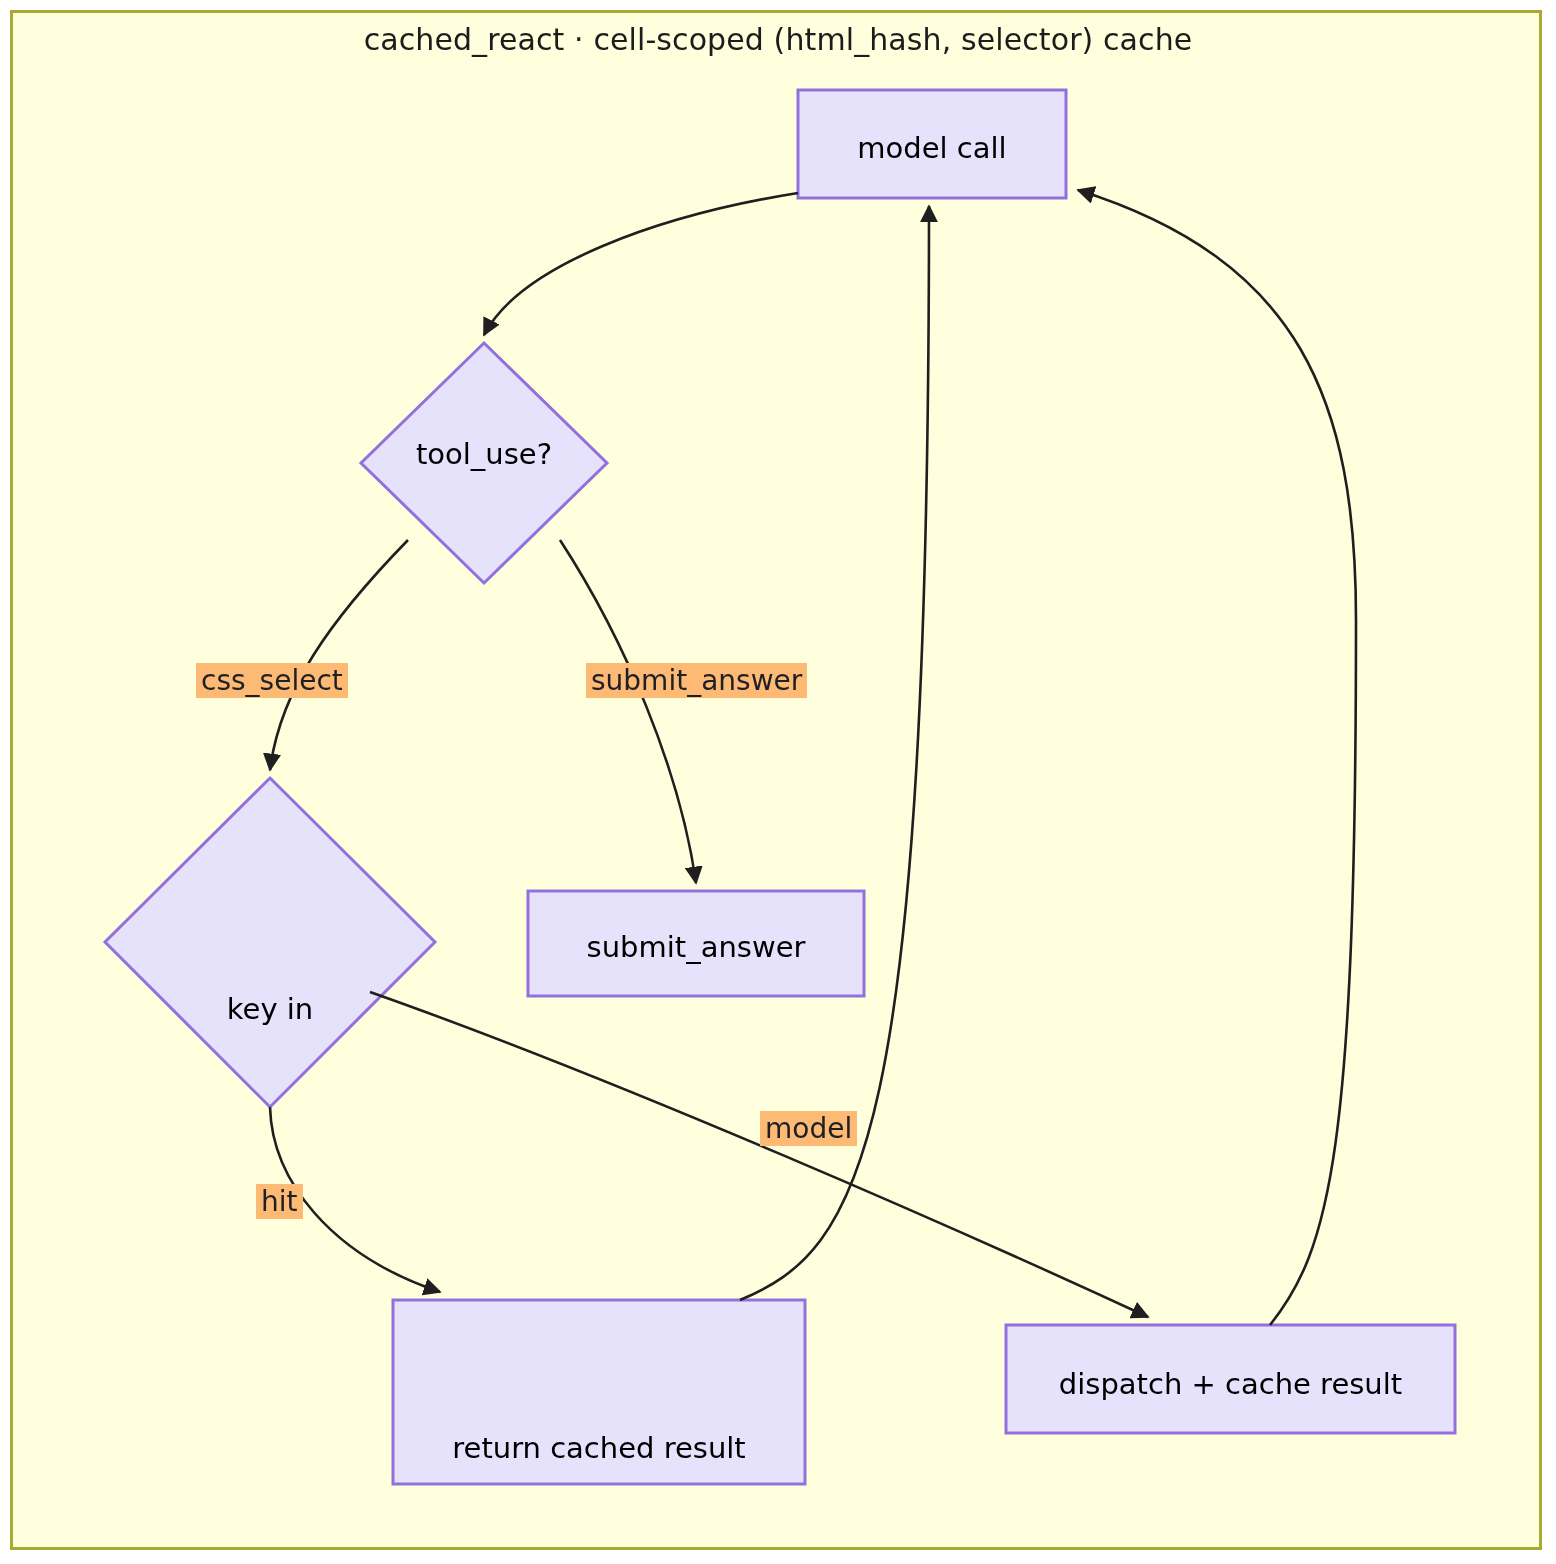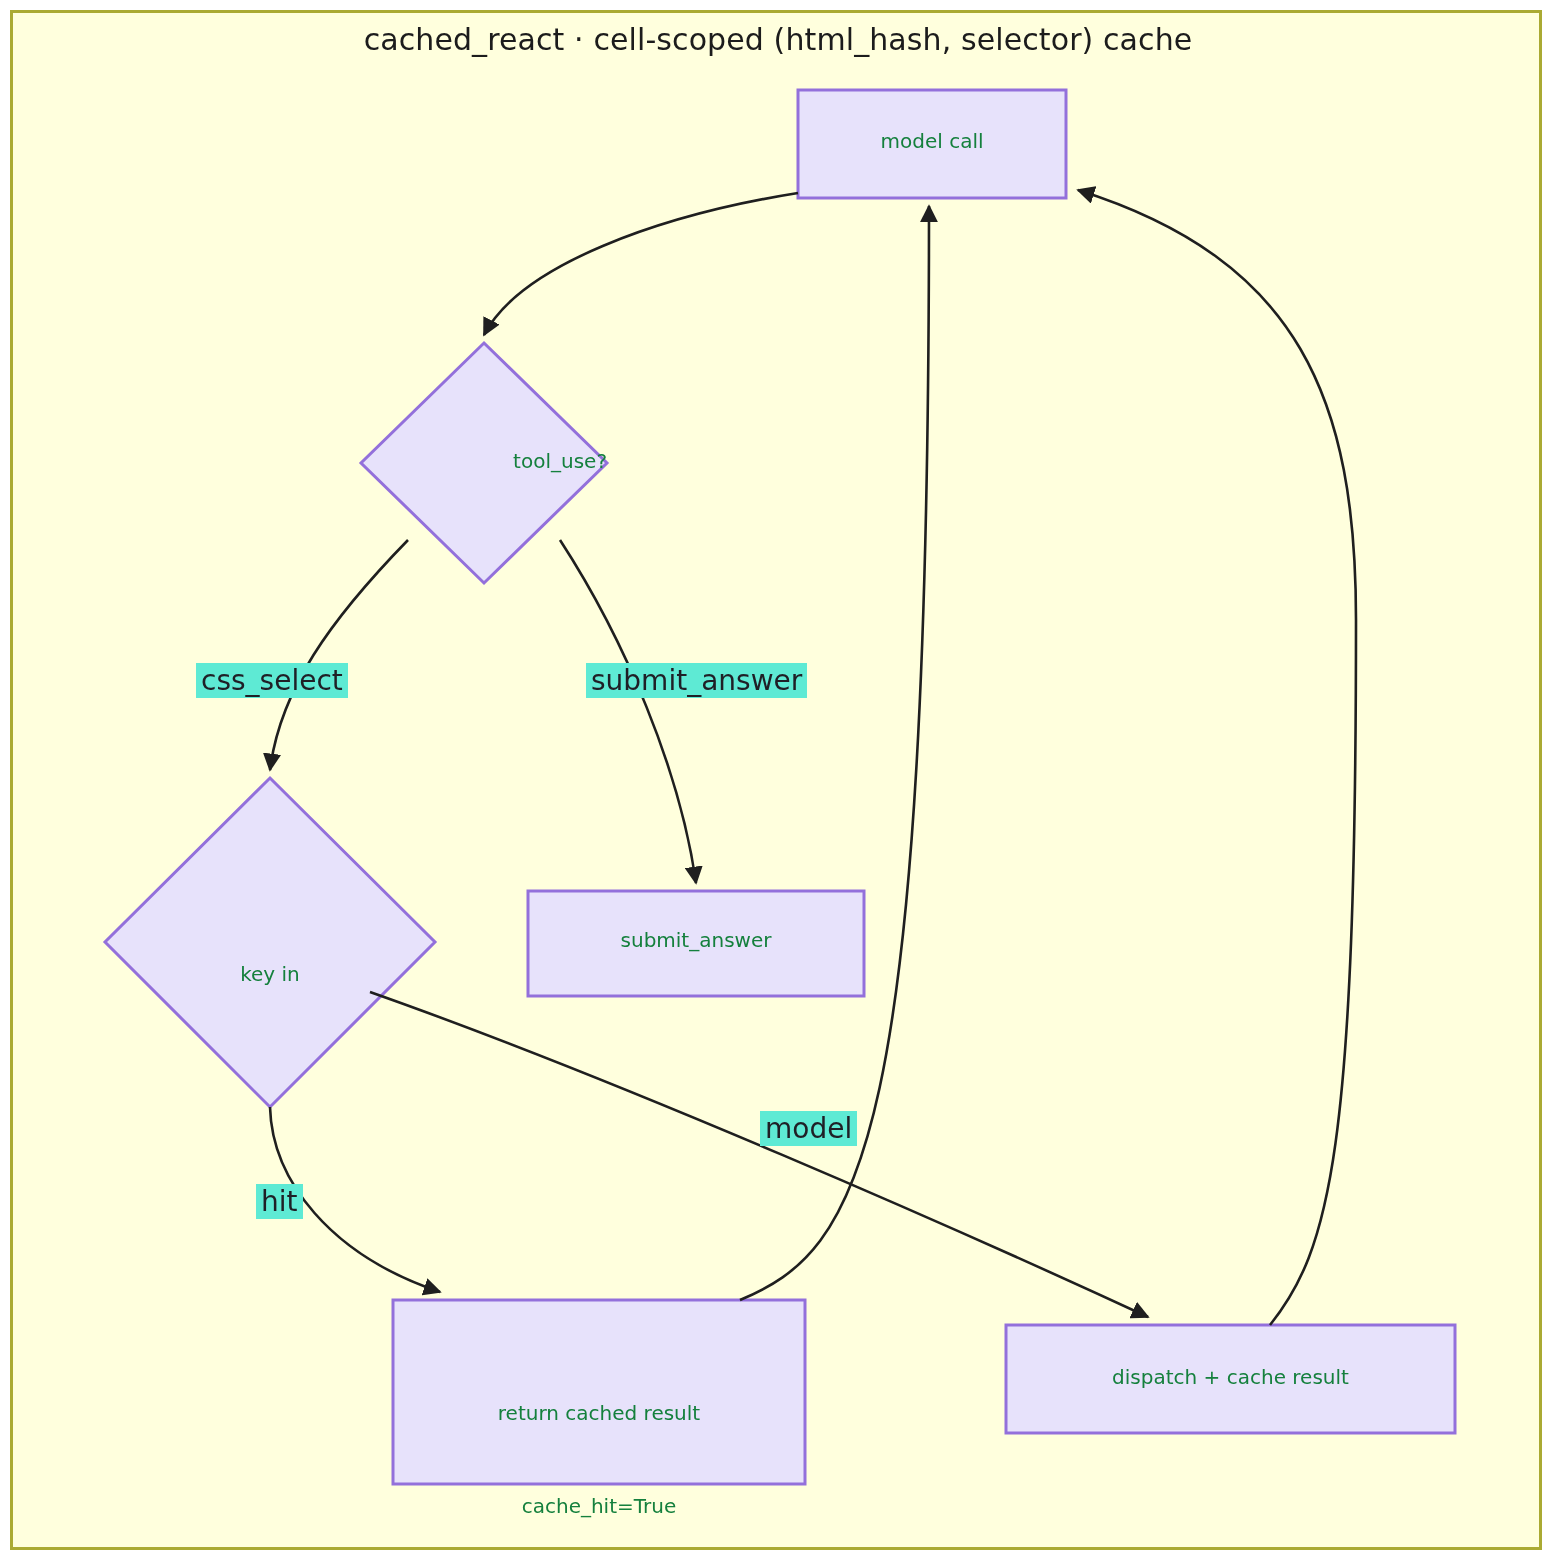--- a/index.html
+++ b/index.html
@@ -36,31 +36,31 @@
     top: 22px;
     width: 1556px;
     text-align: center;
     font-size: 30px;
     color: #1c1c1c;
     letter-spacing: 0.1px;
   }
   .node-label {
     position: absolute;
     text-align: center;
-    font-size: 20px;
-    color: #15803d;
+    font-size: 29px;
+    color: #000000;
     line-height: 1.55;
     pointer-events: none;
     white-space: pre;
   }
   .edge-label {
     position: absolute;
     font-size: 28px;
     color: #1f1f26;
-    background: #5eead4;
+    background: #fdba74;
     padding: 1px 5px;
     white-space: pre;
   }
   .node-shape { }
 </style>
 </head>
 <body>
 
 <div id="diagram-frame"></div>
 
@@ -95,21 +95,21 @@
 
   <path d="M 370 992 C 620 1080, 960 1230, 1148 1317" fill="none" stroke="#1f1f1f" stroke-width="2.6" marker-end="url(#arrowhead)"></path>
 
   <path d="M 740 1300 C 860 1250, 929 1150, 929 206" fill="none" stroke="#1f1f1f" stroke-width="2.6" marker-end="url(#arrowhead)"></path>
 
   <path d="M 1270 1325 C 1330 1250, 1356 1150, 1356 620 C 1356 400, 1300 260, 1078 190" fill="none" stroke="#1f1f1f" stroke-width="2.6" marker-end="url(#arrowhead)"></path>
 </svg>
 
 <div class="node-label" style="left:798px; top:126px; width:268px;">model call</div>
 
-<div class="node-label" style="left:361px; top:446px; width:246px;text-align:right;">tool_use?</div>
+<div class="node-label" style="left:361px; top:432px; width:246px;">tool_use?</div>
 
 <div class="node-label" style="left:528px; top:925px; width:336px;">submit_answer</div>
 
 <div class="node-label" style="left:105px; top:897px; width:330px;">
   <div>key in</div>
 </div>
 
 <div class="node-label" style="left:393px; top:1336px; width:412px;">
   <div>return cached result</div>
   <div>cache_hit=True</div>

